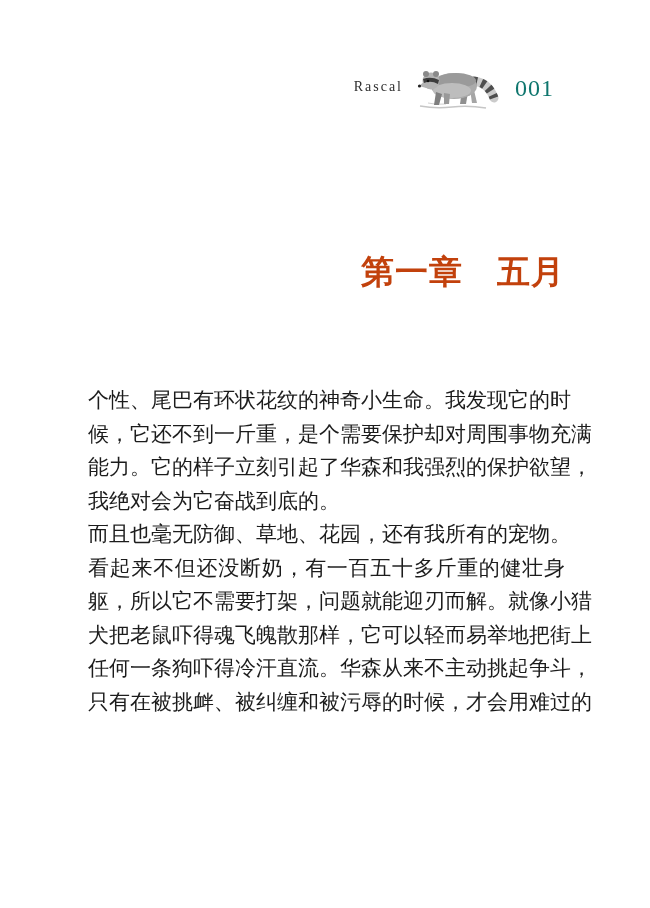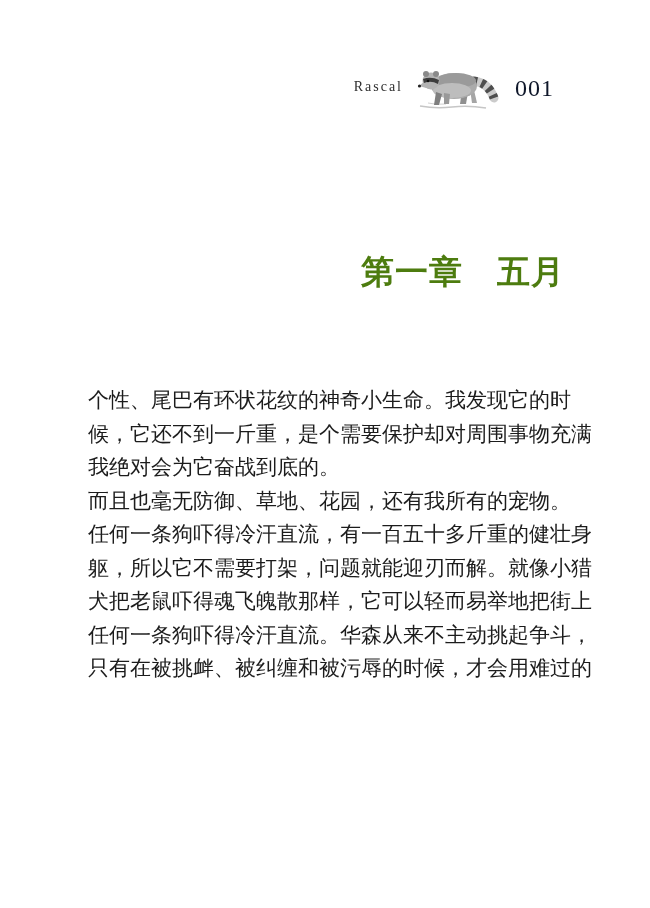--- a/index.html
+++ b/index.html
@@ -33,31 +33,31 @@
     padding-bottom: 2px;
   }
   .raccoon {
     width: 84px;
     height: 44px;
     margin-right: 6px;
   }
   .page-number {
     font-size: 24px;
     letter-spacing: 1px;
-    color: #0f172a;
+    color: #0f766e;
   }
 
   
   .chapter-title {
     position: absolute;
     top: 250px;
     right: 85px;
     font-size: 33px;
     font-weight: bold;
-    color: #4d7c0f;
+    color: #c2410c;
     letter-spacing: 1px;
     white-space: nowrap;
   }
 
   
   .body-text {
     position: absolute;
     top: 384px;
     left: 88px;
     width: 477px;
@@ -115,26 +115,27 @@
     <span class="page-number">001</span>
   </div>
 
   <div class="chapter-title">第一章　五月</div>
 
   <div class="body-text">
 
     <div class="para">
       <div class="line">个性、尾巴有环状花纹的神奇小生命。我发现它的时</div>
       <div class="line">候，它还不到一斤重，是个需要保护却对周围事物充满</div>
+      <div class="line">能力。它的样子立刻引起了华森和我强烈的保护欲望，</div>
       <div class="line para-end">我绝对会为它奋战到底的。</div>
     </div>
 
     <div class="para">
       <div class="line">而且也毫无防御、草地、花园，还有我所有的宠物。</div>
-      <div class="line">任何一条狗吓得冷汗直流，有一百五十多斤重的健壮身</div>
+      <div class="line">看起来不但还没断奶，有一百五十多斤重的健壮身</div>
       <div class="line">躯，所以它不需要打架，问题就能迎刃而解。就像小猎</div>
       <div class="line">犬把老鼠吓得魂飞魄散那样，它可以轻而易举地把街上</div>
       <div class="line">任何一条狗吓得冷汗直流。华森从来不主动挑起争斗，</div>
       <div class="line">只有在被挑衅、被纠缠和被污辱的时候，才会用难过的</div>
     </div>
 
   </div>
 
 </div>
 

